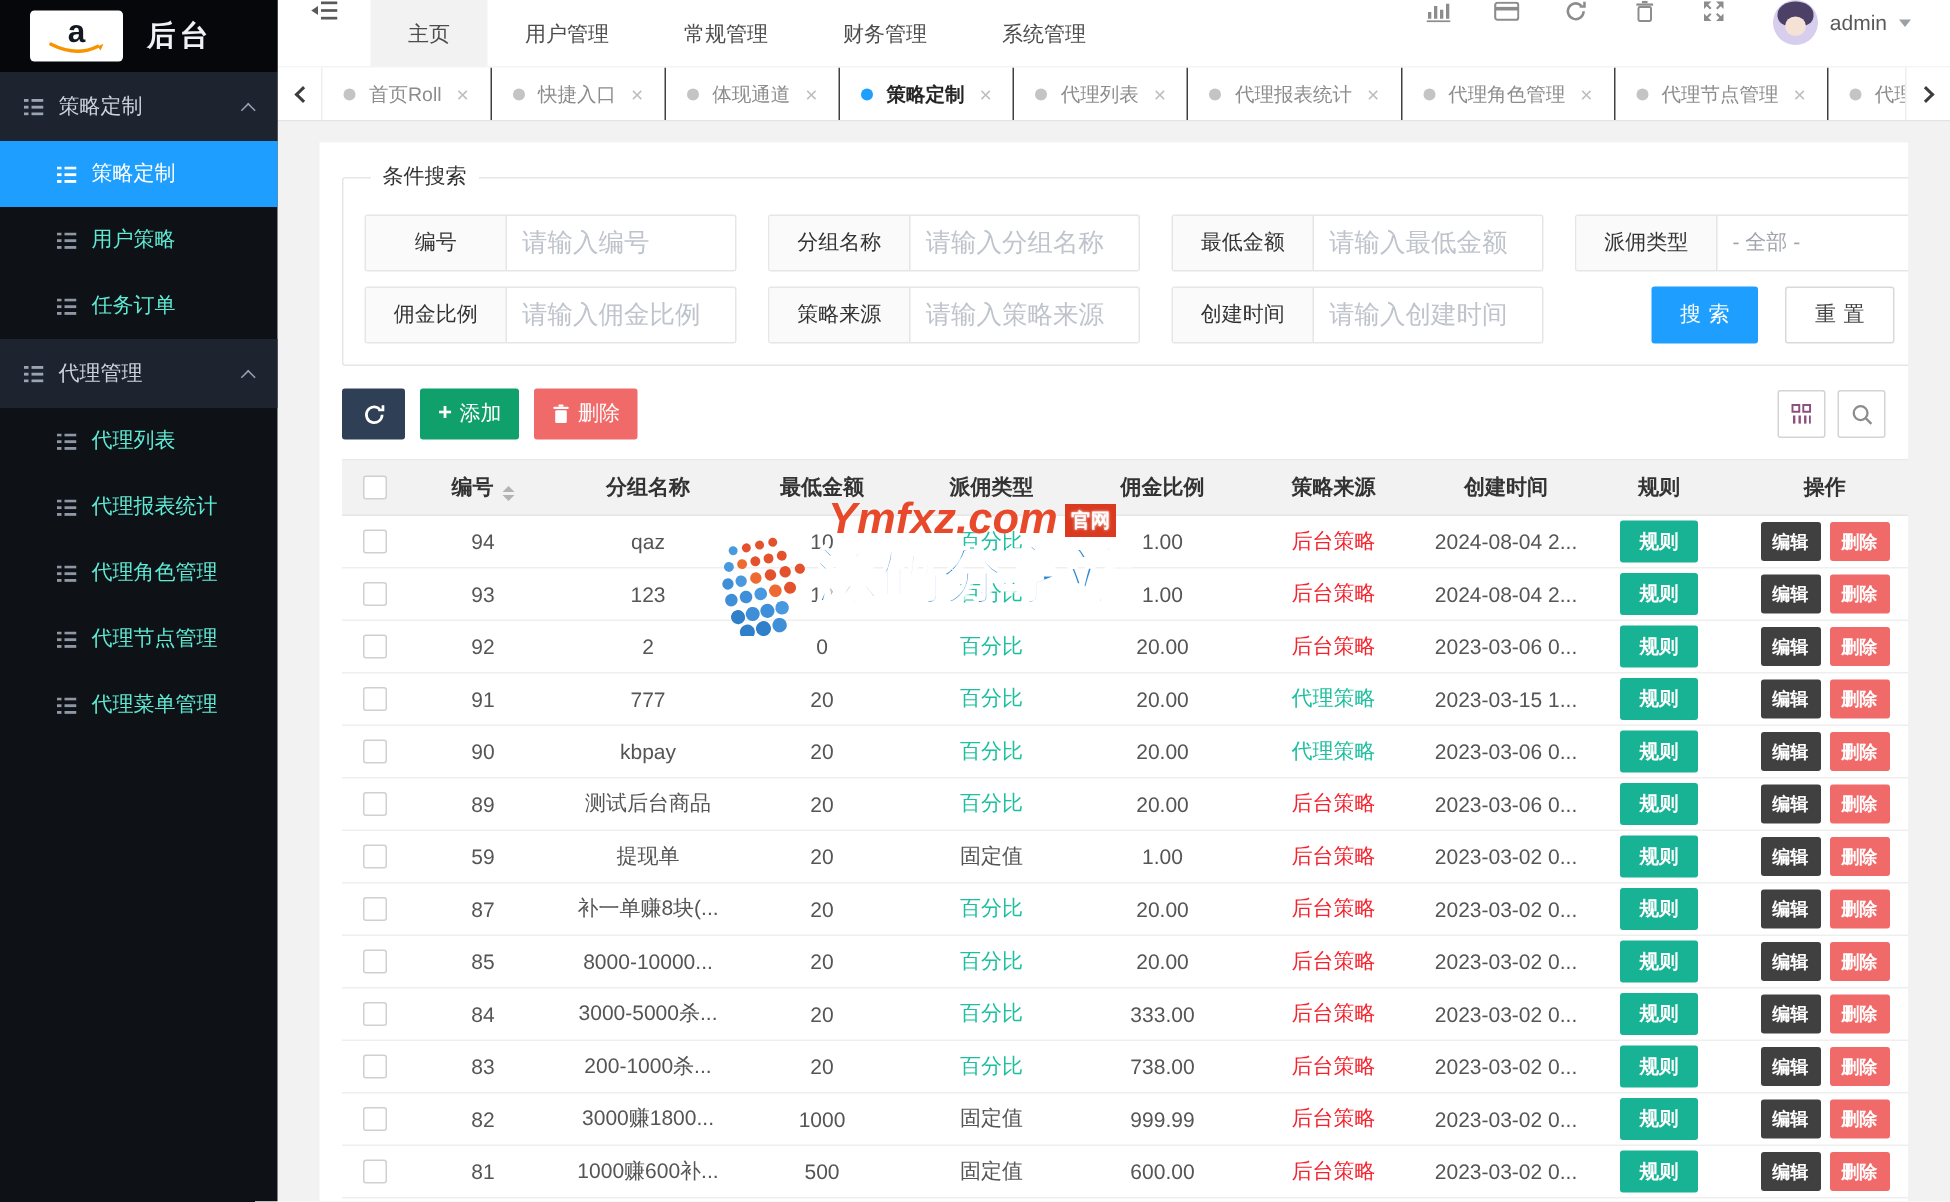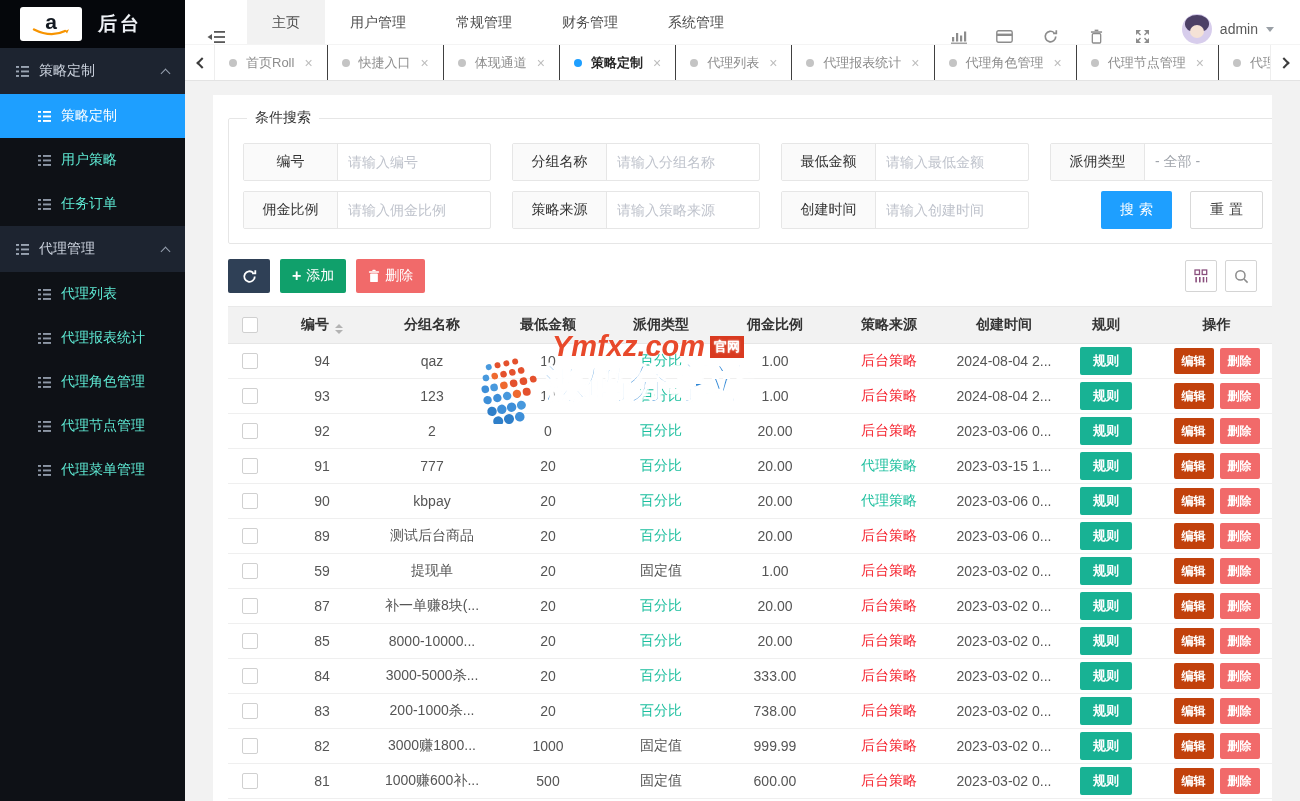--- a/index.html
+++ b/index.html
@@ -19,21 +19,21 @@
   .menu-group-header { height:46px; display:flex; align-items:center; padding:0 16px; background:#1d2430; color:#ccd3de; cursor:pointer; }
   .menu-group-header .m-icon { margin-right:10px; color:#9aa4b2; }
   .caret-up { margin-left:auto; width:7px; height:7px; border-left:1.6px solid #97a1af; border-top:1.6px solid #97a1af; transform:rotate(45deg); margin-top:4px; }
   .menu-item { height:44px; display:flex; align-items:center; padding-left:38px; color:#5eead4; cursor:pointer; }
   .menu-item .m-icon { margin-right:10px; color:#8d97a5; }
   .menu-item.active { background:#1E9FFF; color:#fff; }
   .menu-item.active .m-icon { color:#fff; }
 
   
   .main { position:absolute; left:185px; top:0; right:0; bottom:0; }
-  .topbar { height:44px; background:#fff; display:flex; align-items:flex-end; }
+  .topbar { height:44px; background:#fff; display:flex; align-items:flex-start; }
   .collapse-btn { width:62px; display:flex; justify-content:center; color:#595959; cursor:pointer; }
   .top-nav { display:flex; height:44px; }
   .nav-item { padding:0 25px; line-height:44px; color:#4d4d4d; cursor:pointer; white-space:nowrap; }
   .nav-item.active { background:#f2f2f2; }
   .top-actions { margin-left:auto; display:flex; align-items:center; }
   .action-icon { width:46px; display:flex; justify-content:center; color:#8c8c8c; cursor:pointer; }
   .user-chip { display:flex; align-items:center; gap:8px; margin:0 26px 0 16px; color:#595959; cursor:pointer; }
   .avatar { width:30px; height:30px; border-radius:50%; background:#d7cdec; position:relative; overflow:hidden; flex:none; }
   .avatar::before { content:""; position:absolute; left:3px; top:1px; width:24px; height:17px; border-radius:50% 50% 42% 42%; background:#4c4066; }
   .avatar::after { content:""; position:absolute; left:8px; top:11px; width:14px; height:13px; border-radius:50%; background:#f4e2d6; }
@@ -55,21 +55,21 @@
   .tab .close { margin-left:10px; color:#bdbdbd; font-size:14px; font-weight:normal; }
 
   
   .content { position:absolute; top:82px; left:0; right:0; bottom:0; padding:13px 28px 0; overflow:hidden; }
   .card { background:#fff; height:100%; padding:14px 15px; overflow:hidden; }
   fieldset.search-box { border:1px solid #e6e6e6; border-radius:2px; padding:6px 14px 14px; }
   fieldset.search-box legend { padding:0 8px; margin-left:4px; color:#333; }
   .f-row { display:flex; margin-top:10px; align-items:center; }
   .f-group { display:flex; height:38px; border:1px solid #e6e6e6; border-radius:2px; margin-right:21px; background:#fff; flex:none; }
   .f-label { min-width:94px; padding:0 10px; background:#fafafa; border-right:1px solid #e6e6e6; display:flex; align-items:center; justify-content:center; color:#333; white-space:nowrap; }
-  .f-input { border:none; outline:none; width:152px; padding:0 10px; font-size:14px; color:#c2410c; font-family:inherit; background:transparent; }
+  .f-input { border:none; outline:none; width:152px; padding:0 10px; font-size:17px; color:#c2410c; font-family:inherit; background:transparent; }
   .f-input::placeholder { color:#bfc3cc; }
   .f-select { width:152px; padding:0 10px; display:flex; align-items:center; color:#a0a4ab; position:relative; cursor:pointer; }
   .f-select .caret-down { position:absolute; right:10px; border-top-color:#c0c0c0; }
   .f-buttons { margin-left:auto; margin-right:56px; display:flex; gap:18px; align-items:center; }
   .btn { height:38px; padding:0 14px; border-radius:2px; border:none; font-size:14px; cursor:pointer; font-family:inherit; letter-spacing:5px; text-indent:5px; }
   .btn-search { background:#1E9FFF; color:#fff; }
   .btn-reset { background:#fff; border:1px solid #d9d9d9; color:#444; }
 
   .toolbar { display:flex; align-items:center; margin-top:15px; }
   .btn-sm { height:34px; border-radius:2px; border:none; color:#fff; font-size:14px; display:flex; align-items:center; gap:5px; padding:0 12px; margin-right:10px; cursor:pointer; font-family:inherit; }
@@ -87,21 +87,21 @@
   .checkbox { display:block; width:16px; height:16px; border:1px solid #d0d0d0; border-radius:2px; background:#fff; margin:0 auto; cursor:pointer; }
   .sort { display:inline-flex; flex-direction:column; gap:2px; margin-left:6px; vertical-align:1px; }
   .sort i { width:0; height:0; border-left:4px solid transparent; border-right:4px solid transparent; display:block; }
   .sort .up { border-bottom:4px solid #b3b3b3; }
   .sort .dn { border-top:4px solid #b3b3b3; }
   .t-teal { color:#1cbf9e; }
   .t-plain { color:#555; }
   .s-red { color:#f5222d; }
   .s-teal { color:#1cbf9e; }
   .btn-rule { background:#18b294; color:#fff; border:none; border-radius:2px; height:28px; padding:0 13px; font-size:13px; font-weight:bold; cursor:pointer; font-family:inherit; }
-  .btn-edit { background:#c2410c; color:#fff; border:none; border-radius:2px; height:26px; padding:0 8px; font-size:12px; font-weight:bold; cursor:pointer; font-family:inherit; margin-right:6px; }
+  .btn-edit { background:#404040; color:#fff; border:none; border-radius:2px; height:26px; padding:0 8px; font-size:12px; font-weight:bold; cursor:pointer; font-family:inherit; margin-right:6px; }
   .btn-delete { background:#f16a6a; color:#fff; border:none; border-radius:2px; height:26px; padding:0 8px; font-size:12px; font-weight:bold; cursor:pointer; font-family:inherit; }
 
   
   .watermark { position:absolute; left:478px; top:330px; z-index:30; pointer-events:none; display:flex; }
   .wm-globe { margin-top:22px; flex:none; }
   .wm-col { margin-left:0px; }
   .wm-line1 { font-size:29px; font-weight:bold; font-style:italic; color:#e8492b; display:flex; align-items:center; text-shadow:0 0 2px rgba(255,255,255,.85); margin-left:8px; }
   .wm-badge { font-style:normal; font-size:13px; background:#d93a20; color:#fff; padding:2px 4px; margin-left:5px; font-weight:bold; flex:none; }
   .wm-line2 { font-size:41px; font-weight:bold; color:#2e86d5; -webkit-text-stroke:1.5px #fff; letter-spacing:1px; margin-top:-7px; text-shadow:2px 2px 0 rgba(255,255,255,.65); }
 </style>

